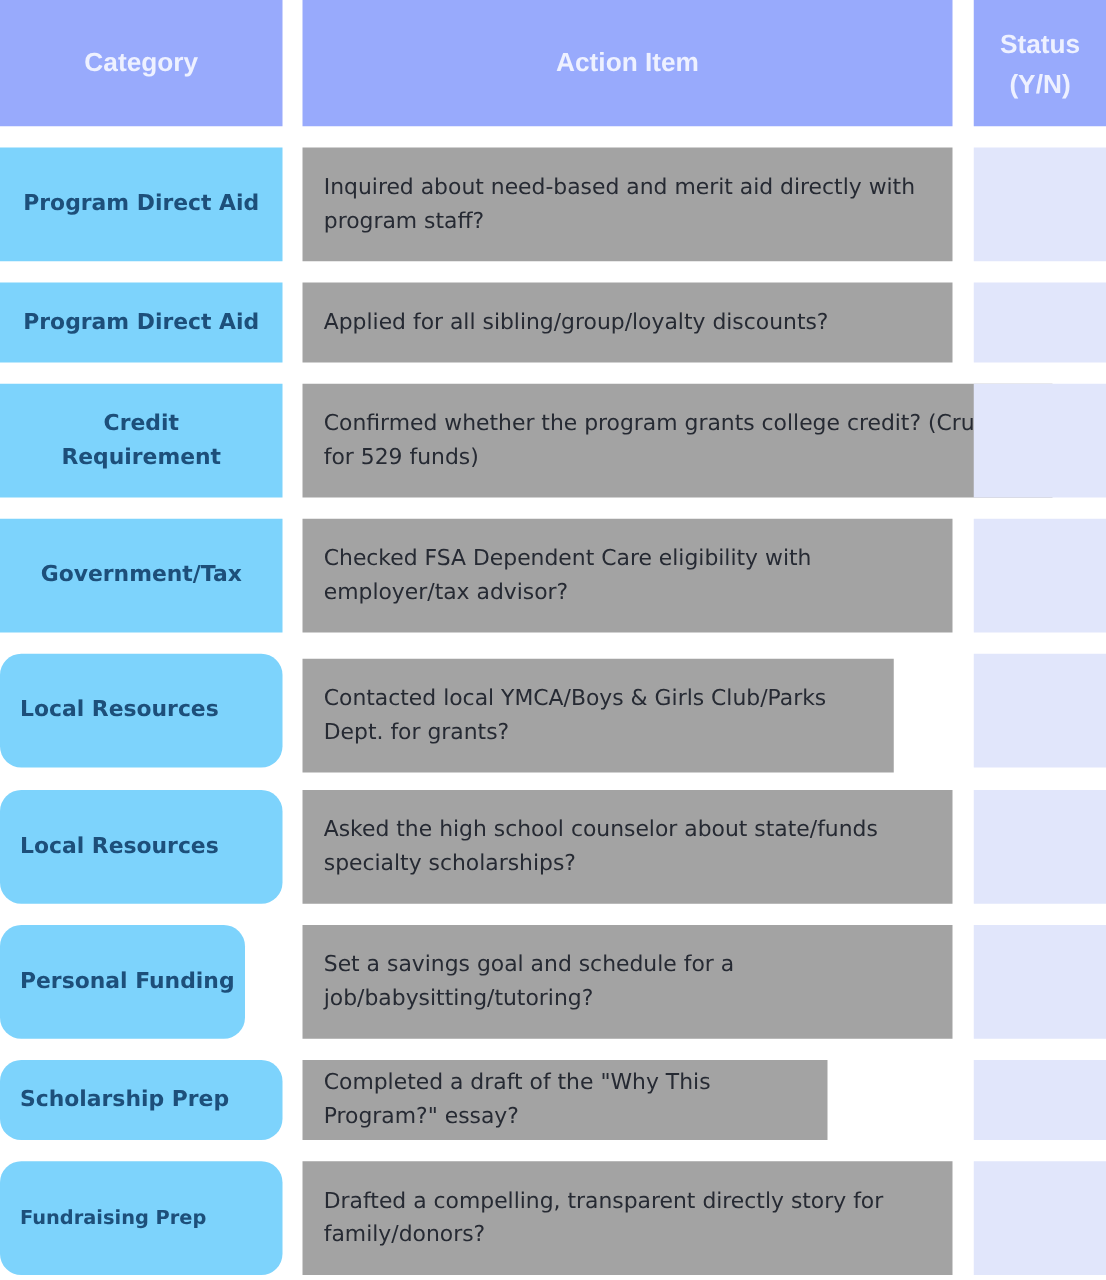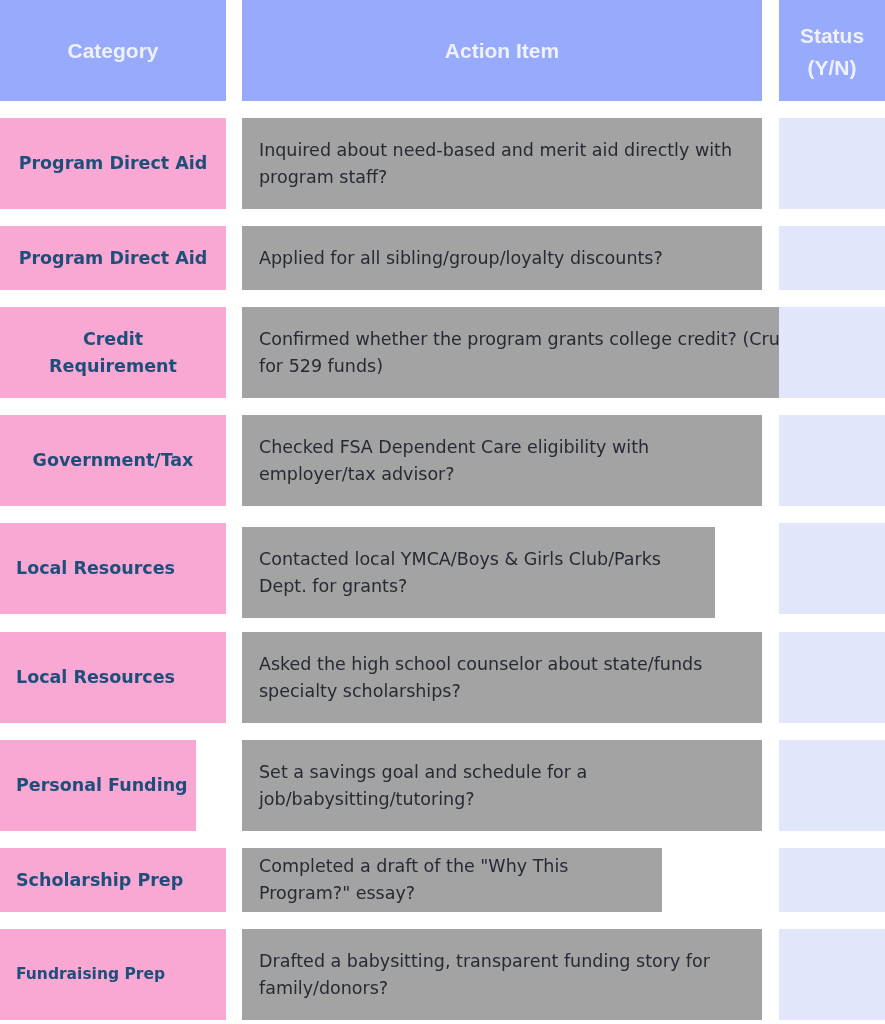--- a/index.html
+++ b/index.html
@@ -1,20 +1,20 @@
 <!DOCTYPE html>
 <html><head>
 <meta charset="utf-8">
 <style>
   html,body{margin:0;padding:0;background:#ffffff;}
   body{width:885px;height:1024px;position:relative;overflow:hidden;font-family:"Liberation Sans",sans-serif;}
   .cell{position:absolute;box-sizing:border-box;display:flex;align-items:center;}
   .hdr{background:#98aafc;color:#eef1ff;font-weight:bold;font-size:21px;justify-content:center;text-align:center;line-height:32px;}
-  .cat{background:#f9a8d4;color:#1d4f7a;font-family:"DejaVu Sans",sans-serif;font-weight:bold;font-size:17.5px;justify-content:center;text-align:center;line-height:27px;padding:0 8px;}
-  .cat.left{justify-content:flex-start;text-align:left;padding-left:16px;}
+  .cat{background:#7dd3fc;color:#1d4f7a;font-family:"DejaVu Sans",sans-serif;font-weight:bold;font-size:17.5px;justify-content:center;text-align:center;line-height:27px;padding:0 8px;}
+  .cat.left{justify-content:flex-start;text-align:left;padding-left:16px;border-radius:17px;}
   .act{background:#a3a3a3;color:#262a33;font-family:"DejaVu Sans",sans-serif;font-size:17.5px;line-height:27px;padding:0 16px 0 17px;}
   .stat{background:#e1e6fb;}
 </style>
 </head>
 <body>
 
 <div>
   <div class="cell hdr" style="left:0;top:0;width:226px;height:101px;">
       <span>Category</span>
     </div>
@@ -102,18 +102,18 @@
       <span>Completed a draft of the "Why This Program?" essay?</span>
     </div>
   <div class="cell stat" style="left:779px;top:848px;width:106px;height:64px;">
       <span></span>
     </div>
 
   <div class="cell cat left" style="left:0;top:929px;width:226px;height:91px;font-size:15.5px;">
       <span>Fundraising Prep</span>
     </div>
   <div class="cell act" style="left:242px;top:929px;width:520px;height:91px;">
-      <span>Drafted a babysitting, transparent funding story for family/donors?</span>
+      <span>Drafted a compelling, transparent directly story for family/donors?</span>
     </div>
   <div class="cell stat" style="left:779px;top:929px;width:106px;height:91px;">
       <span></span>
     </div>
 </div>
 
 </body></html>

